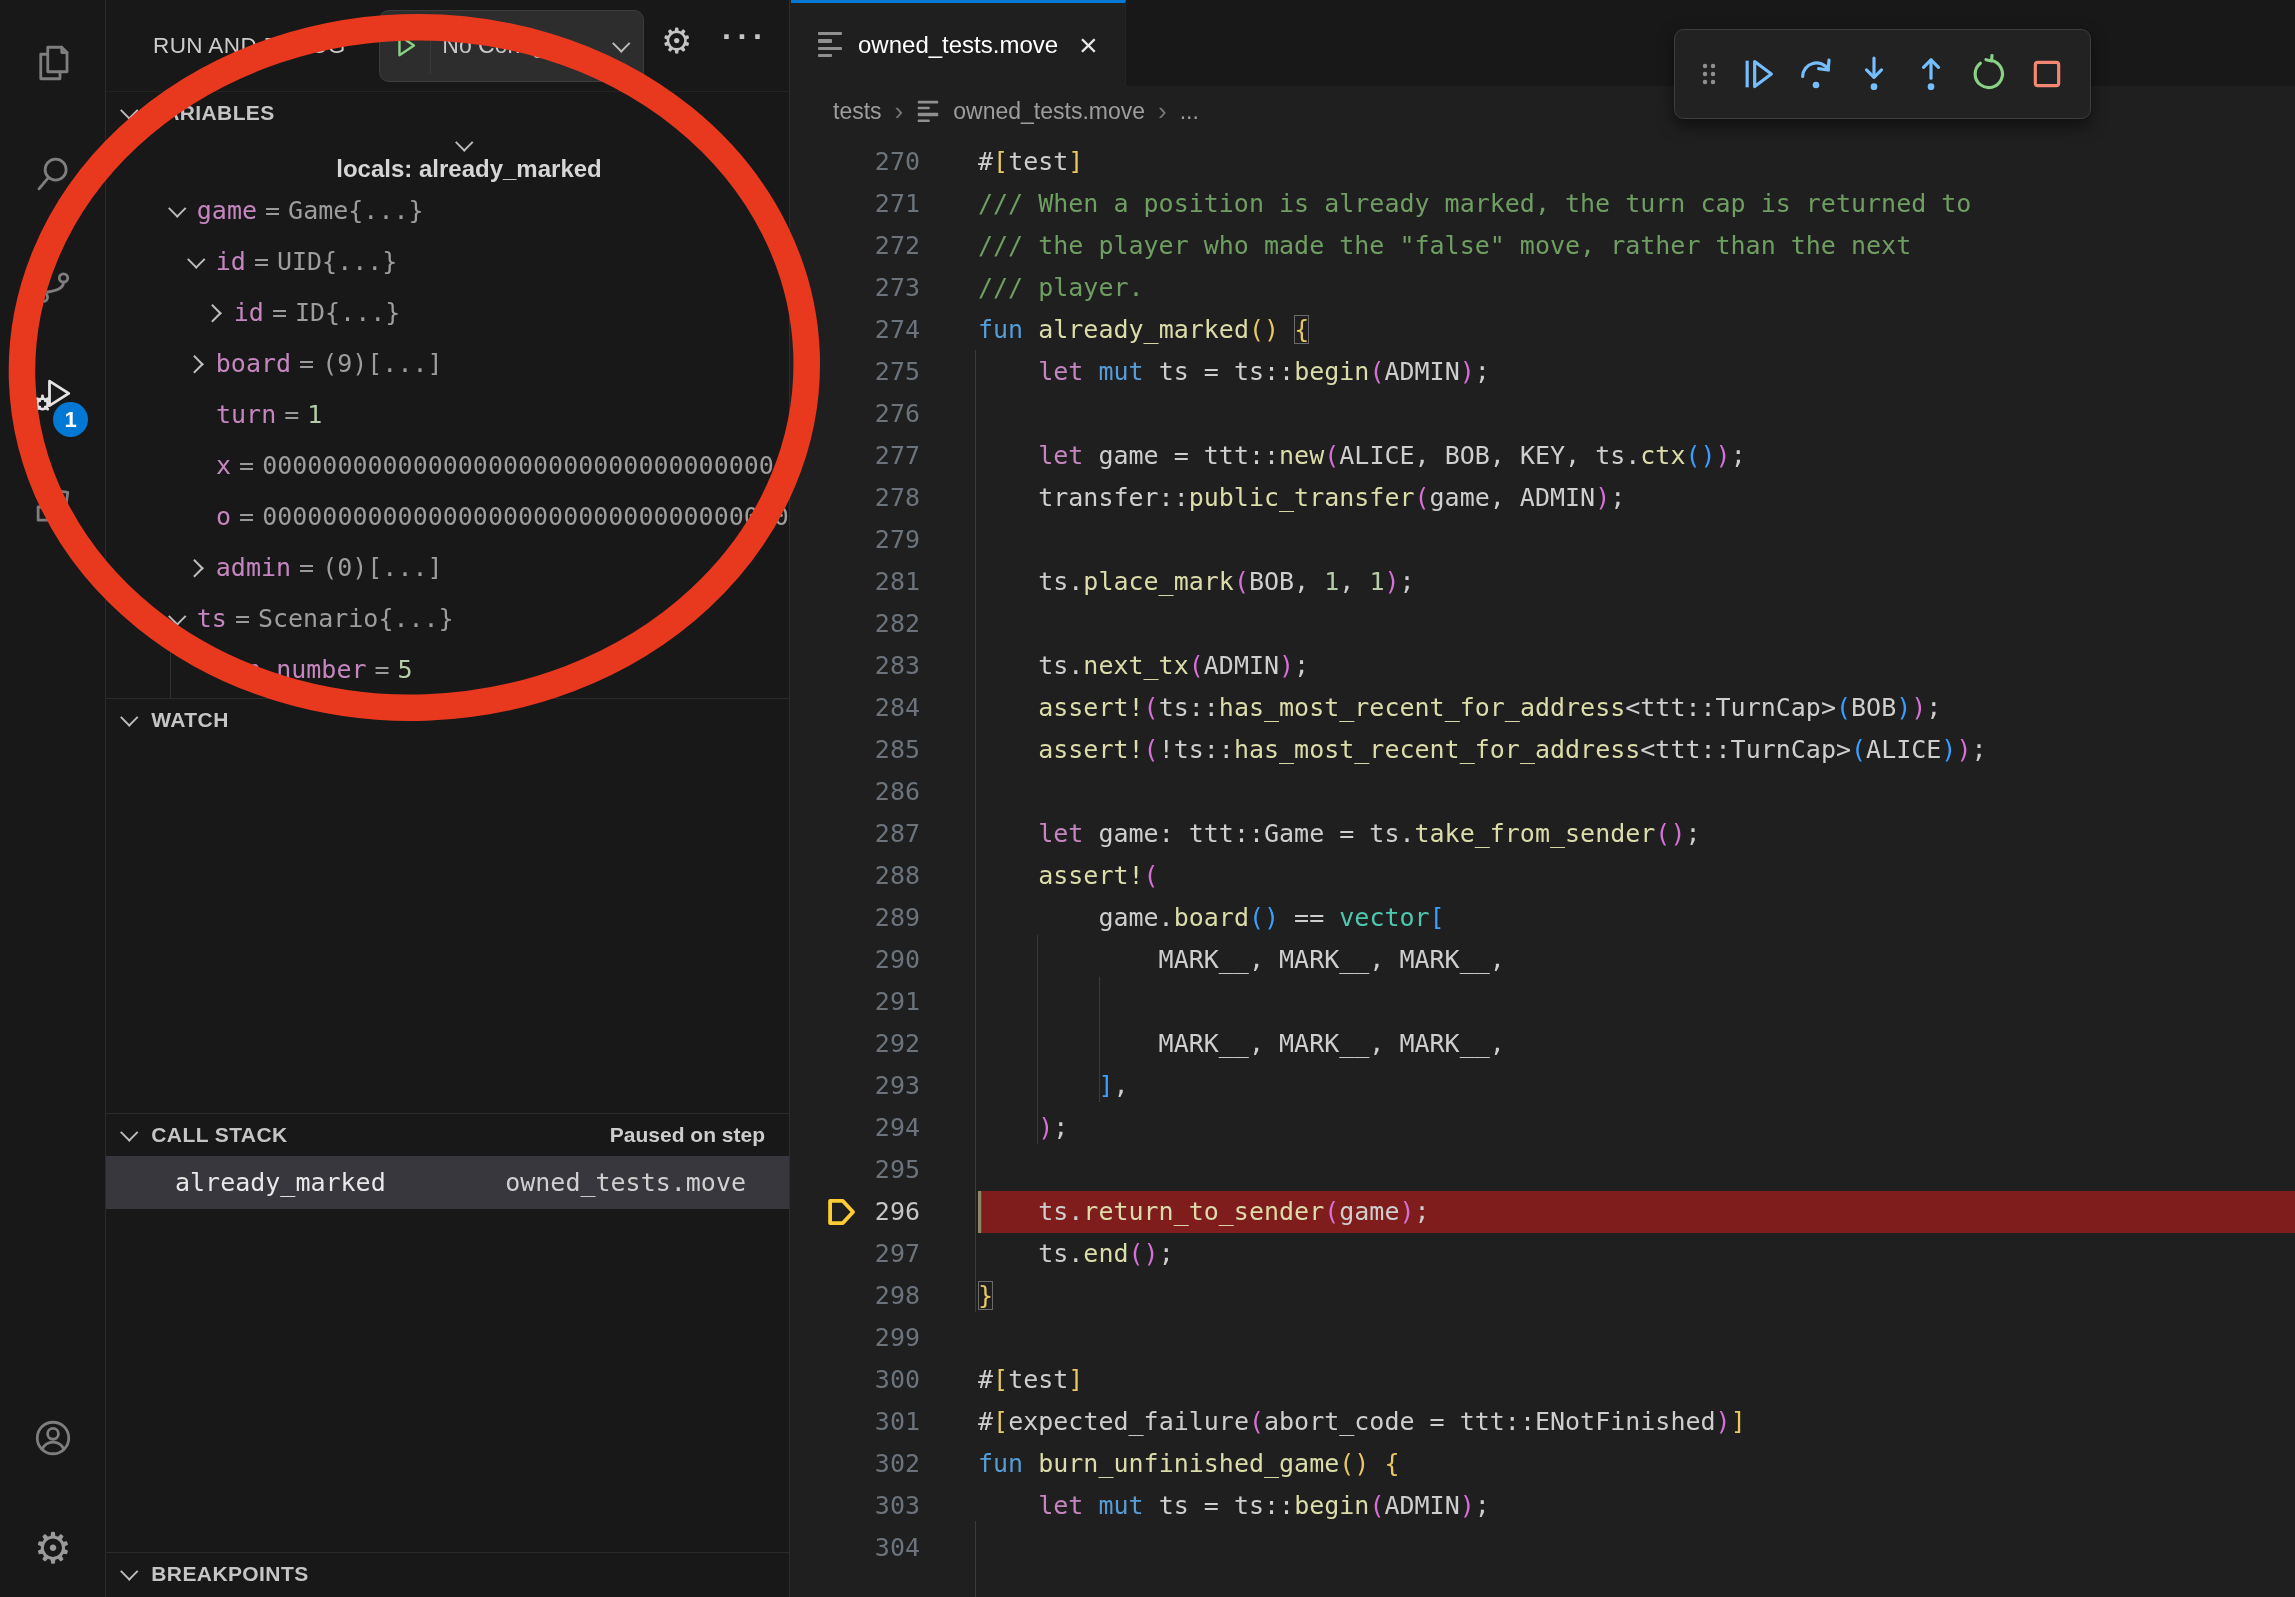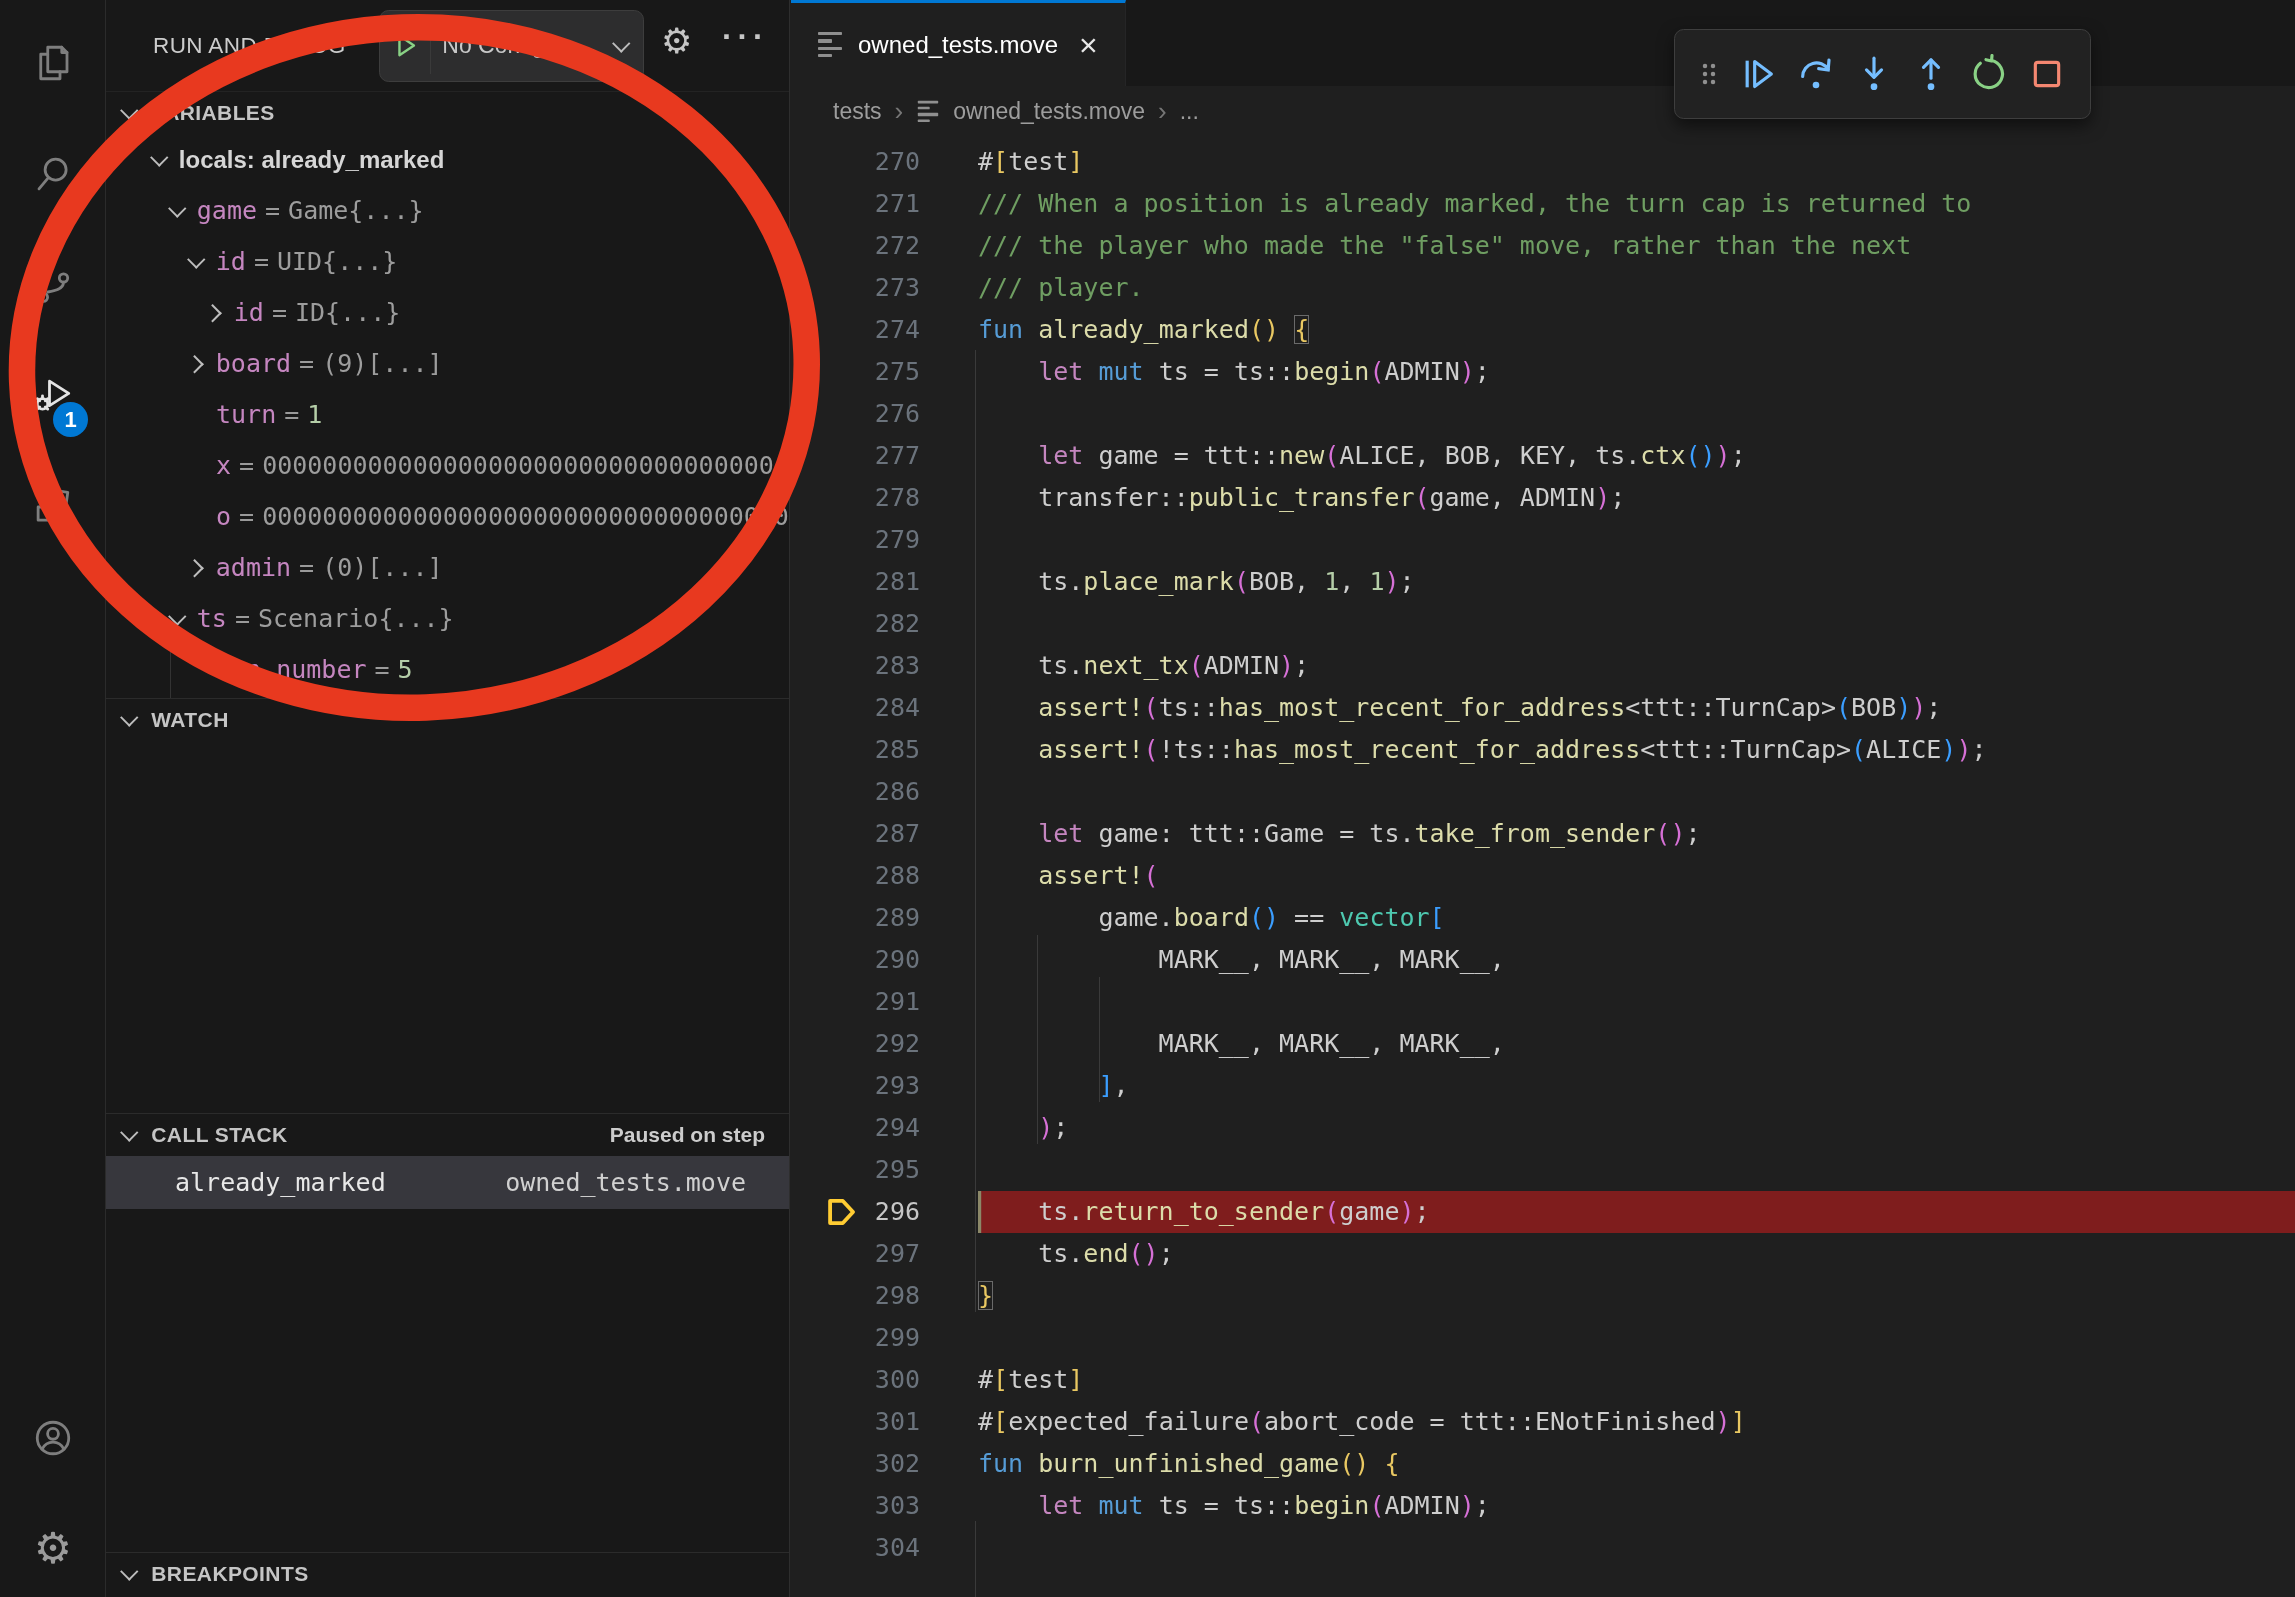--- a/index.html
+++ b/index.html
@@ -183,21 +183,21 @@
       <span class="sb-gear">⚙</span>
       <span class="sb-dots">···</span>
     </div>
 
     <div class="sec-header" style="top:92px">
       <span class="cv down"></span>
       <span class="label">VARIABLES</span>
     </div>
 
     <div class="tree">
-        <div class="trow" style="padding-left: 43px;">
+        <div class="trow" style="padding-left: 43px; flex-direction: column;">
           <span class="cv down"></span>
           <span class="tscope">locals: already_marked</span>
         </div>
         <div class="trow" style="padding-left: 61px;">
           <span class="cv down"></span>
           <span class="tname">game</span>
           <span class="teq">=</span>
           <span class="tval">Game{...}</span>
         </div>
         <div class="trow" style="padding-left: 80px;">

